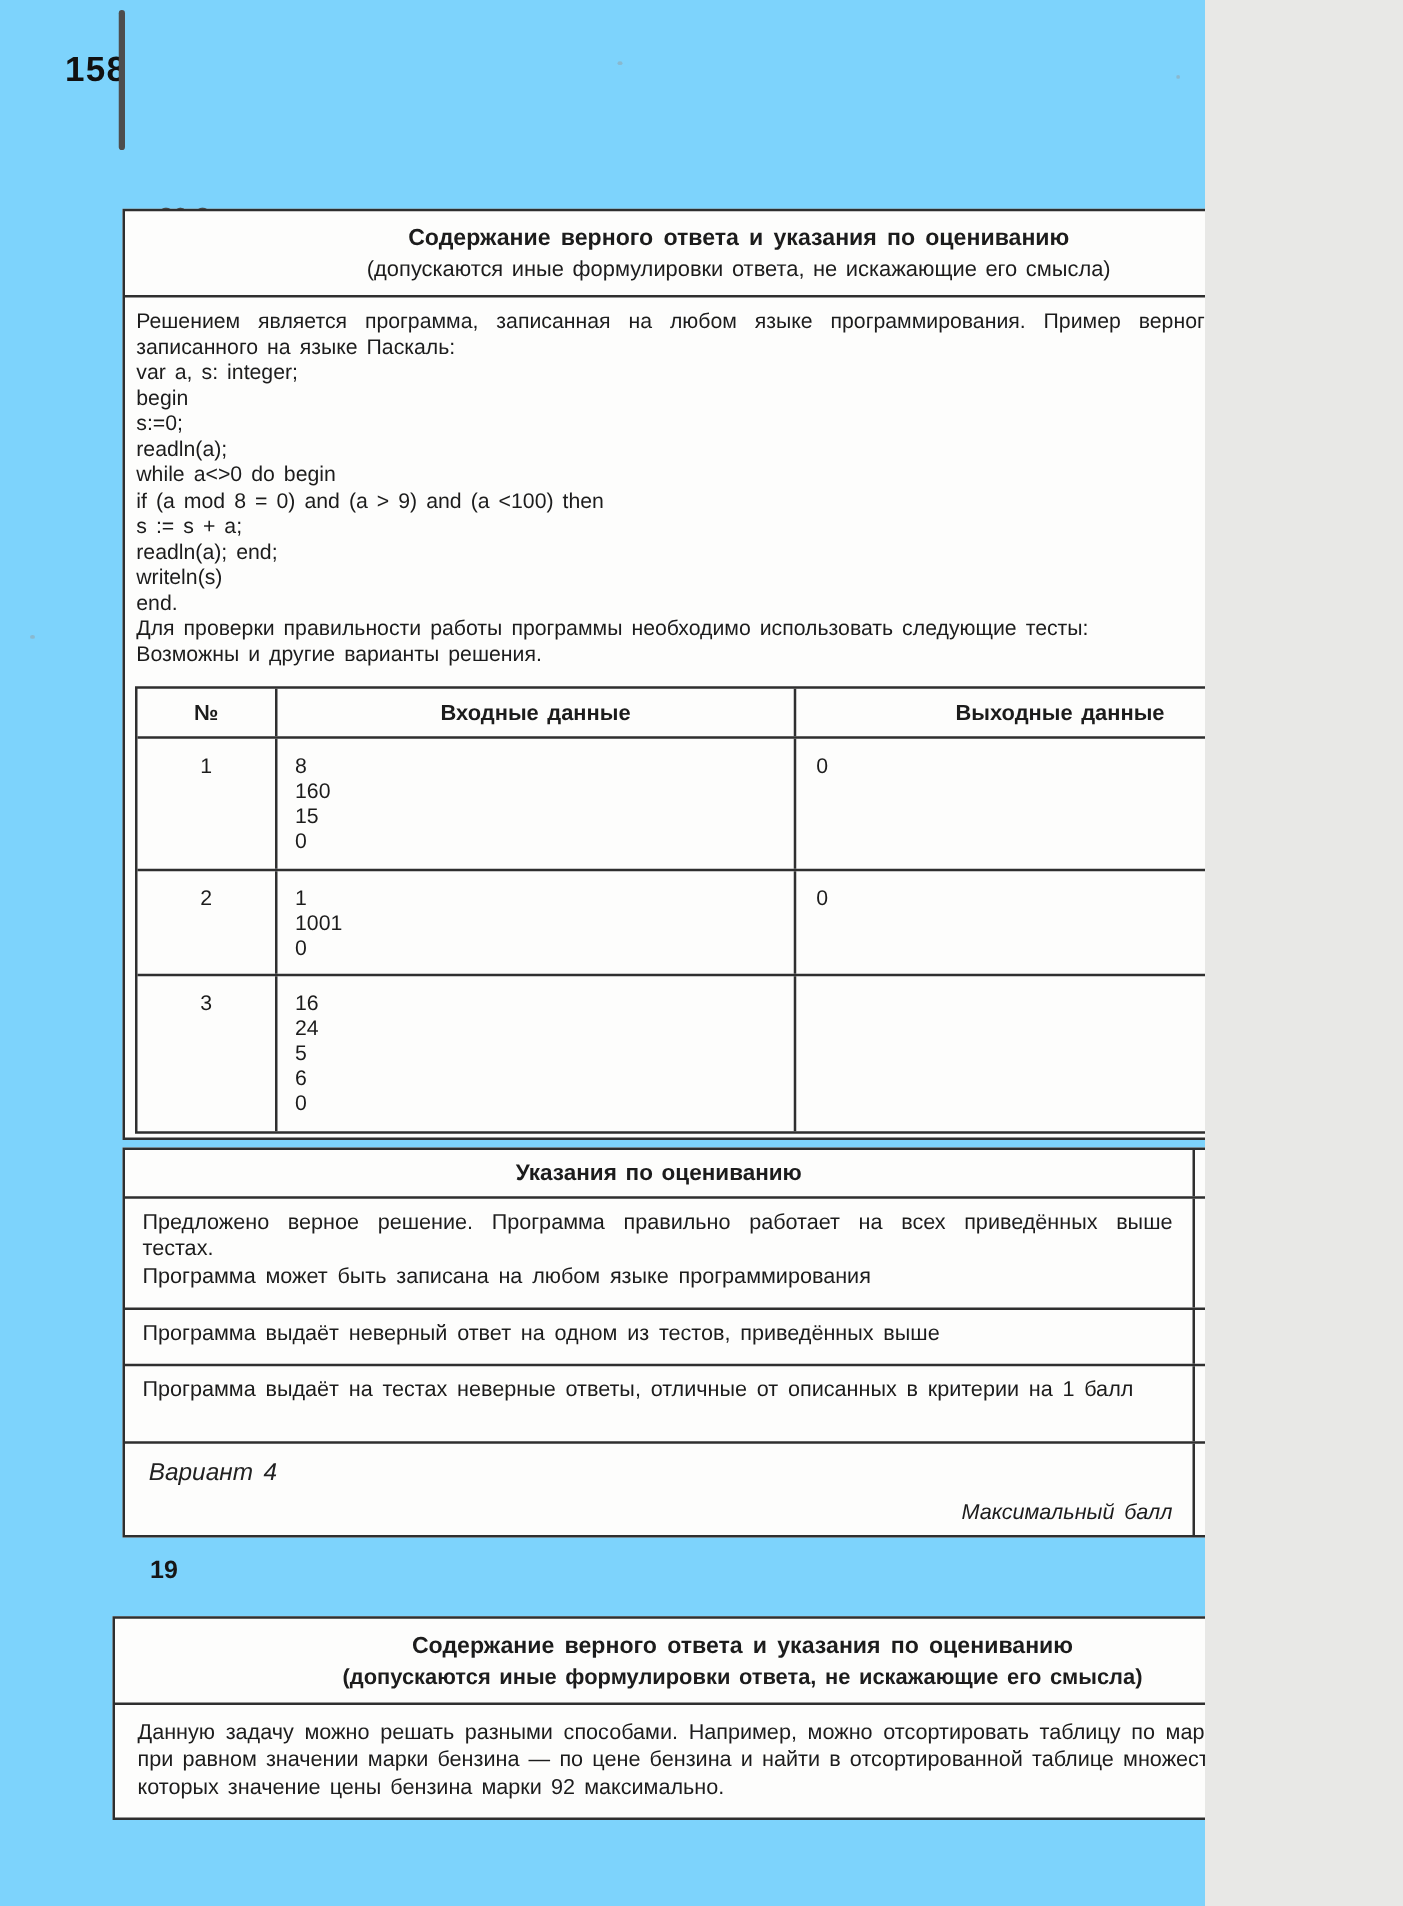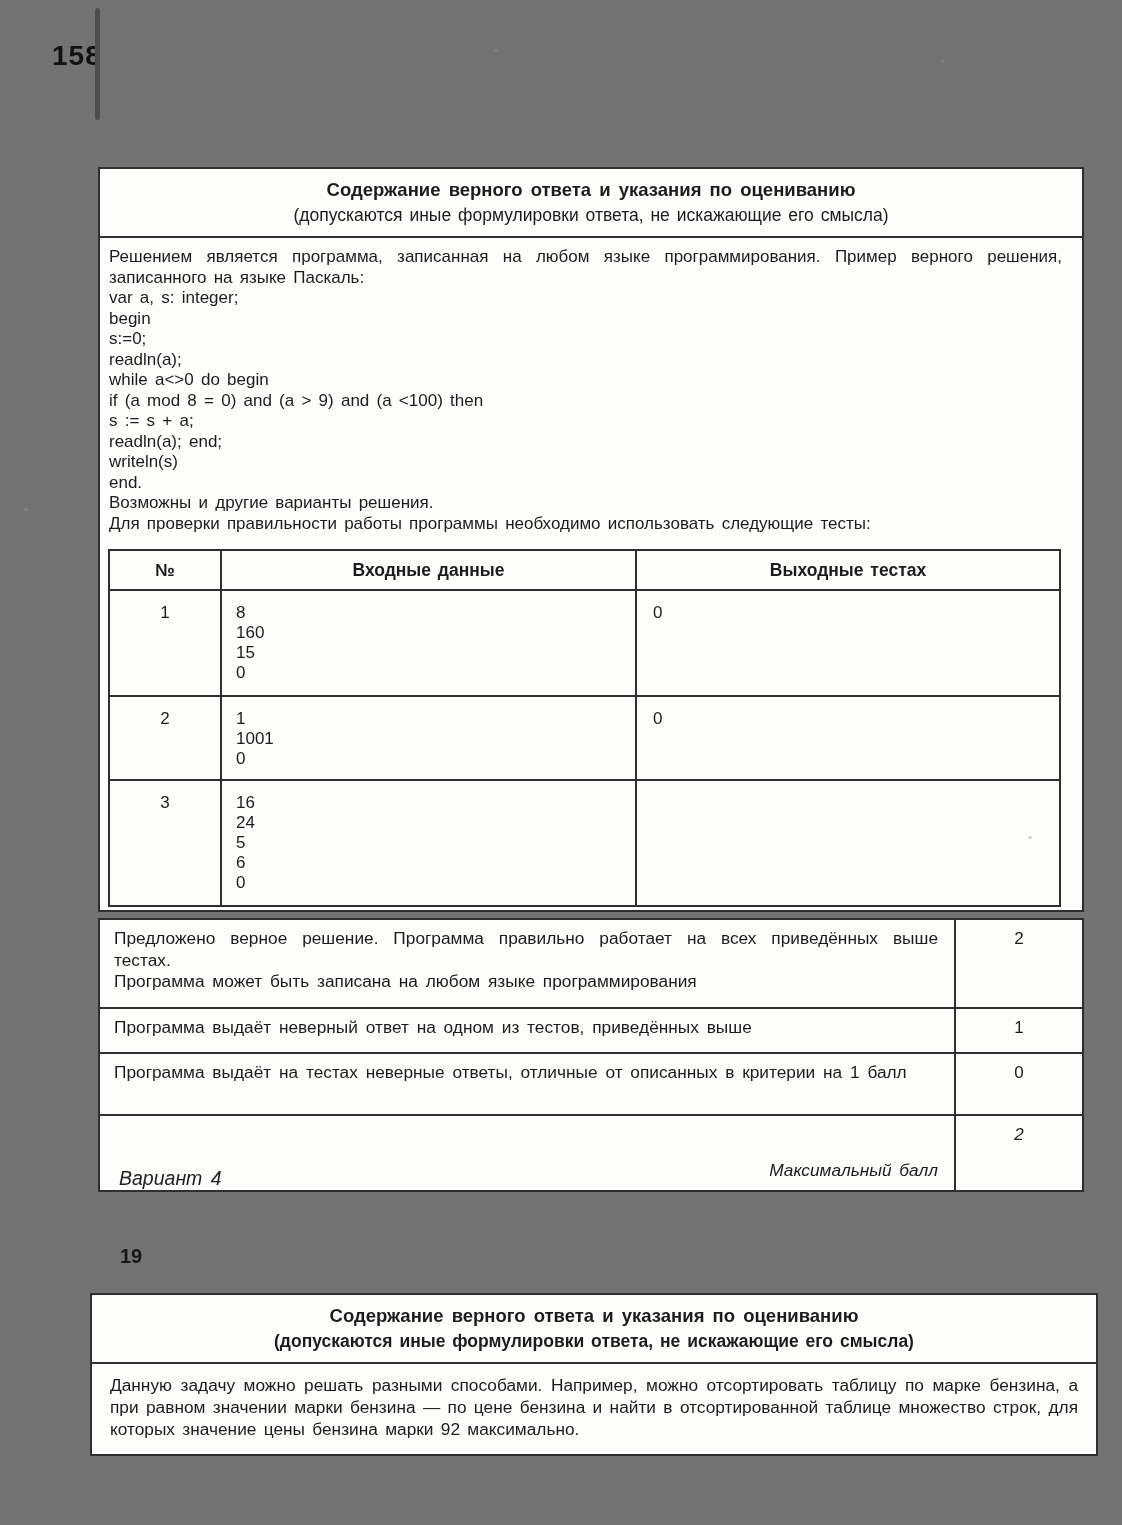--- a/index.html
+++ b/index.html
@@ -1,19 +1,19 @@
 <!DOCTYPE html>
 <html><head>
 <meta charset="utf-8">
 <style>
   html,body{margin:0;padding:0;background:#e8e8e6;}
   .page{
     position:relative;
-    width:1122px;height:1525px;
-    background:#737373;
+    width:964px;height:1525px;
+    background:#7dd3fc;
     font-family:"Liberation Sans", sans-serif;
     color:#1c1c1c;
     overflow:hidden;
   }
   
   .pageno{
     position:absolute;left:52px;top:40px;
     font-size:28px;font-weight:bold;letter-spacing:1px;color:#111;
   }
   .pageno-bar{
@@ -123,28 +123,28 @@
       <div class="pre-lines">var a, s: integer;
 begin
 s:=0;
 readln(a);
 while a&lt;&gt;0 do begin
 if (a mod 8 = 0) and (a &gt; 9) and (a &lt;100) then
 s := s + a;
 readln(a); end;
 writeln(s)
 end.</div>
+      <div>Для проверки правильности работы программы необходимо использовать следующие тесты:</div>
       <div>Возможны и другие варианты решения.</div>
-      <div>Для проверки правильности работы программы необходимо использовать следующие тесты:</div>
 
       <div class="tests" style="margin-left:-1px;margin-right:1px;">
         <div class="t-row t-head">
           <div class="v-sep">№</div>
           <div class="v-sep">Входные данные</div>
-          <div>Выходные тестах</div>
+          <div>Выходные данные</div>
         </div>
         <div class="t-row t-body r1">
           <div class="t-num v-sep">1</div>
           <div class="t-in v-sep pre-lines">8
 160
 15
 0</div>
           <div class="t-out">0</div>
         </div>
         <div class="t-row t-body r2">
@@ -160,20 +160,24 @@
 24
 5
 6
 0</div>
         </div>
       </div>
     </div>
   </div>
 
   <div class="scoring">
+    <div class="s-row s-head">
+      <div class="s-text">Указания по оцениванию</div>
+      <div class="s-score">Баллы</div>
+    </div>
     <div class="s-row sr1">
       <div class="s-text pre-lines">Предложено верное решение. Программа правильно работает на всех приведённых выше тестах.
 Программа может быть записана на любом языке программирования</div>
       <div class="s-score">2</div>
     </div>
     <div class="s-row sr2">
       <div class="s-text pre-lines">Программа выдаёт неверный ответ на одном из тестов, приведённых выше</div>
       <div class="s-score">1</div>
     </div>
     <div class="s-row sr3">

